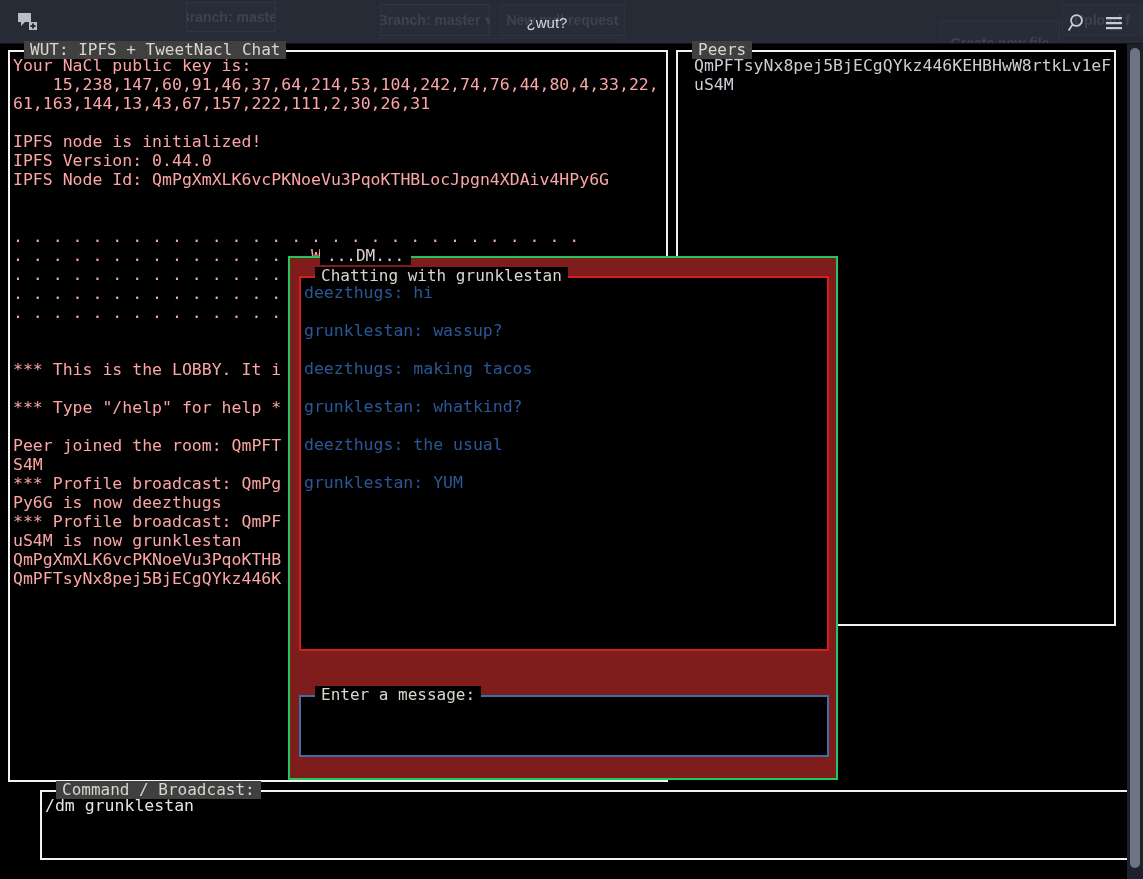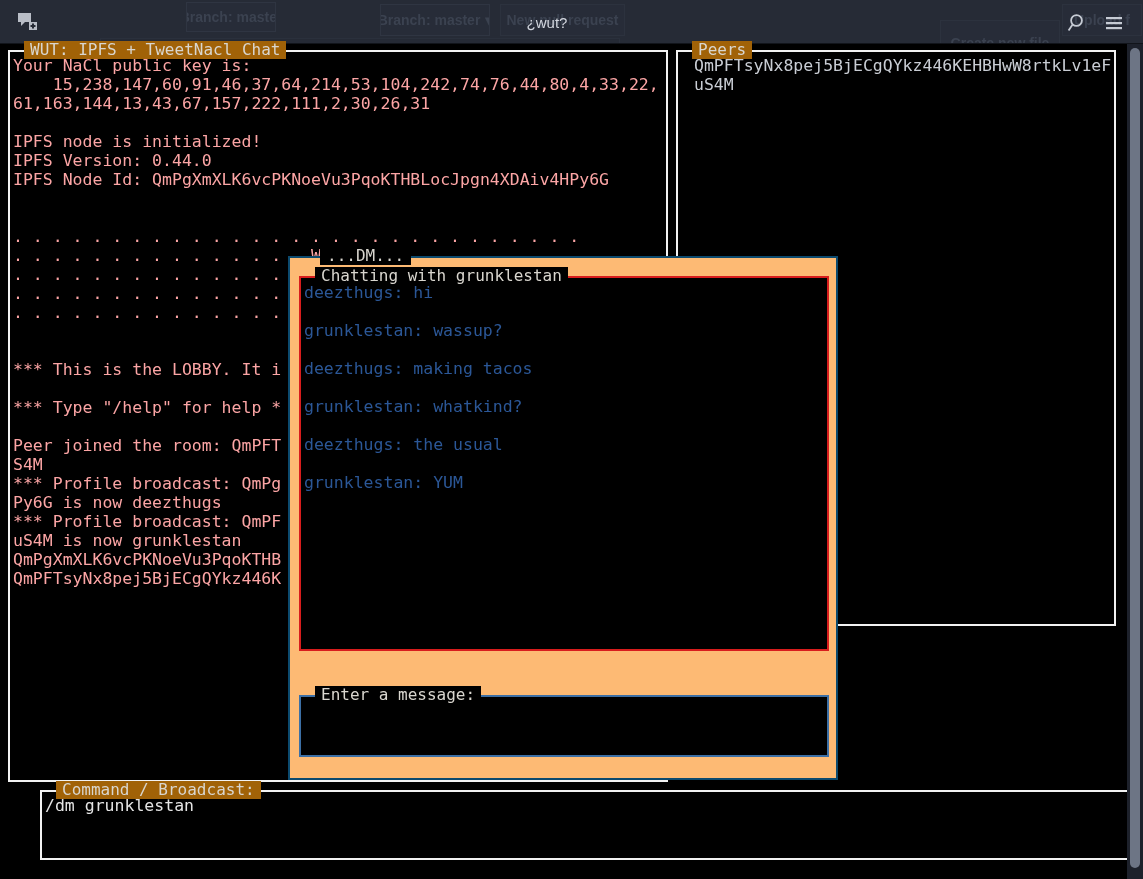--- a/index.html
+++ b/index.html
@@ -87,21 +87,21 @@
   .panel {
     position: absolute;
     border: 2px solid #f2f2f2;
     background: #000000;
   }
   .panel-title {
     position: absolute;
     top: -11px;
     left: 14px;
     padding: 0 6px;
-    background: #a16207;
+    background: #404040;
     color: #d9d6cf;
     font-size: 16px;
     line-height: 18px;
     white-space: nowrap;
     font-family: "DejaVu Sans Mono", "Liberation Mono", monospace;
   }
 
   .panel-body {
     position: absolute;
     left: 0; top: 4px;
@@ -135,22 +135,22 @@
   #command-input {
     color: #e5e5e5;
     padding-left: 3px;
   }
 
   
   #dm-window {
     position: absolute;
     left: 288px; top: 212px;
     width: 550px; height: 524px;
-    background: #fdba74;
-    border: 2px solid #0c4a6e;
+    background: #7f1d1d;
+    border: 2px solid #22c55e;
   }
   #dm-window-title {
     position: absolute;
     top: -11px; left: 30px;
     padding: 0 7px;
     background: #000000;
     color: #d9d6cf;
     font-size: 16px;
     line-height: 18px;
     white-space: nowrap;

